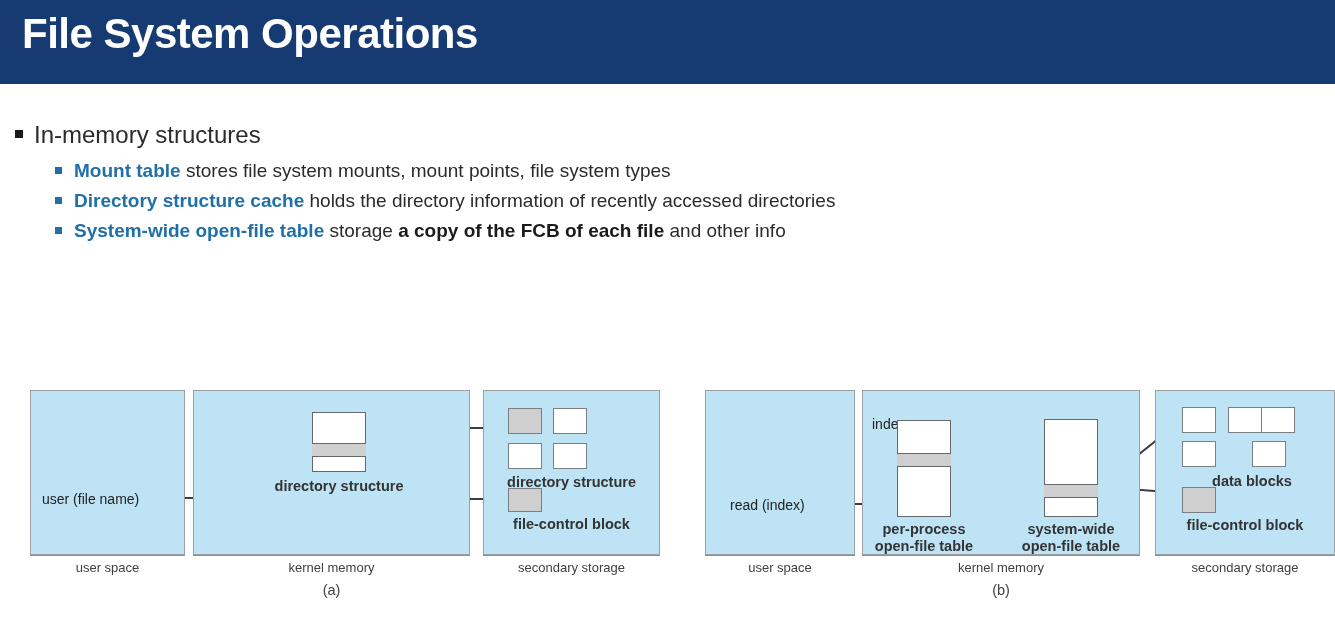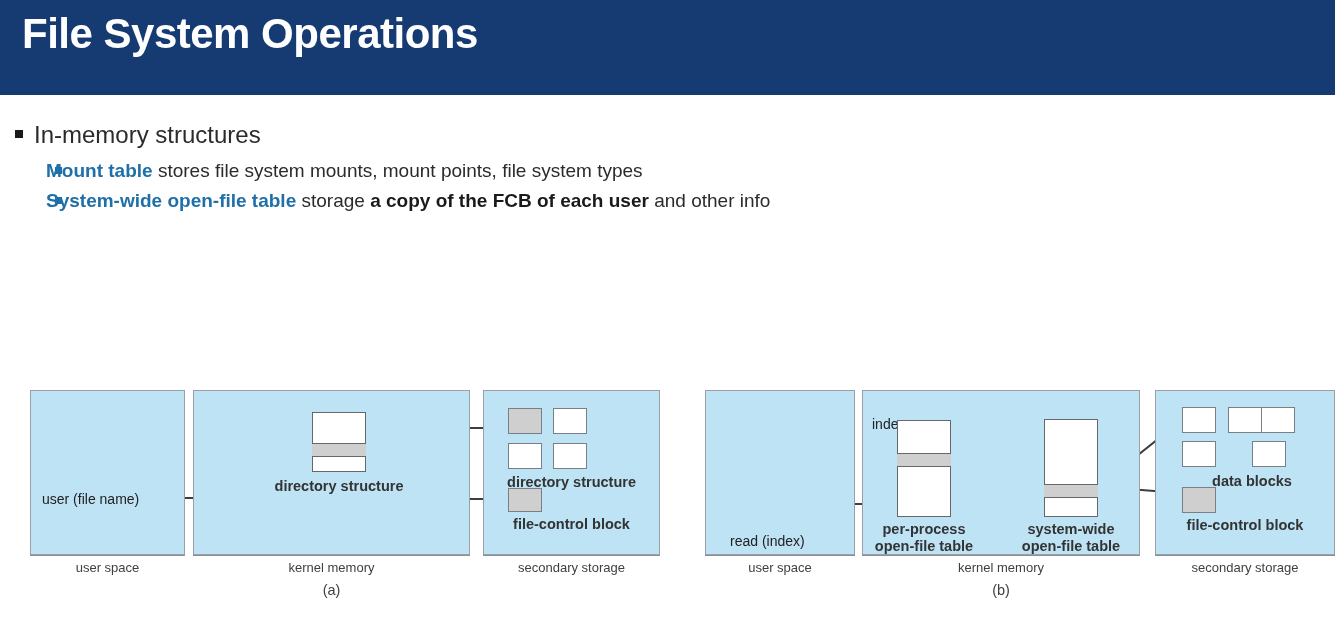--- a/index.html
+++ b/index.html
@@ -3,34 +3,34 @@
 <meta charset="utf-8">
 <style>
   html,body{margin:0;padding:0;}
   body{
     width:1335px;height:620px;background:#ffffff;
     font-family:"Liberation Sans", sans-serif;
     overflow:hidden;position:relative;
   }
   
   #title-banner{
-    position:absolute;left:0;top:0;width:1335px;height:95px;
+    position:absolute;left:0;top:0;width:1335px;height:84px;
     background:#163a72;
   }
   #title-text{
     position:absolute;left:22px;top:10px;
     font-size:42px;font-weight:bold;color:#ffffff;
     letter-spacing:-0.5px;white-space:nowrap;
   }
   
   #bullets{position:absolute;left:0;top:118px;width:1059px;}
   .l1{position:relative;padding-left:34px;font-size:24px;color:#2b2b2b;
       line-height:34px;margin-bottom:4px;}
   .l1 .sq{position:absolute;left:15px;top:12px;width:8px;height:8px;background:#1a1a1a;}
-  .l2{position:relative;padding-left:46px;font-size:19px;color:#2b2b2b;
+  .l2{position:relative;padding-left:74px;font-size:19px;color:#2b2b2b;
       line-height:30px;white-space:nowrap;}
   .l2 .sq{position:absolute;left:55px;top:11px;width:7px;height:7px;background:#1f6fa8;}
   .hl{color:#1f6fa8;font-weight:bold;}
   .bk{color:#1a1a1a;font-weight:bold;}
   
   #figure{position:absolute;left:0;top:370px;width:1335px;height:250px;}
   .panel{
     position:absolute;background:#bde3f5;
     border:1px solid #9aa0a6;box-sizing:border-box;
     box-shadow:0 1px 0 #8a9096;
@@ -65,24 +65,28 @@
   <div class="l1">
     <span class="sq"></span>
     <span>In-memory structures</span>
   </div>
 
   <div class="l2">
     <span class="sq"></span>
     <span class="hl">Mount table</span><span> stores file system mounts, mount points, file system types</span>
   </div>
 
+  <div class="l2">
+    <span class="sq"></span>
+    <span class="hl">Directory structure cache</span><span> holds the directory information of recently accessed directories</span>
+  </div>
 
   <div class="l2">
     <span class="sq"></span>
-    <span class="hl">System-wide open-file table</span><span> storage </span><span class="bk">a copy of the FCB of each user</span><span> and other info</span>
+    <span class="hl">System-wide open-file table</span><span> storage </span><span class="bk">a copy of the FCB of each file</span><span> and other info</span>
   </div>
 
 </div>
 
 <div id="figure">
 
   <svg class="wires" viewBox="0 0 1335 250">
     <defs>
       <marker id="ah" markerWidth="9" markerHeight="9" refX="8" refY="4.5" orient="auto">
         <path d="M0,0.8 L8.6,4.5 L0,8.2 z" fill="#3a3f44"></path>
@@ -129,21 +133,21 @@
 
   <div class="plabel" style="left:30px;top:190px;width:155px;">user space</div>
   <div class="plabel" style="left:193px;top:190px;width:277px;">kernel memory</div>
   <div class="plabel" style="left:483px;top:190px;width:177px;">secondary storage</div>
   <div class="subcap" style="left:193px;top:212px;width:277px;">(a)</div>
 
   <div class="panel" style="left:705px;top:20px;width:150px;height:165px;"></div>
   <div class="panel" style="left:862px;top:20px;width:278px;height:165px;"></div>
   <div class="panel" style="left:1155px;top:20px;width:180px;height:165px;"></div>
 
-  <div class="ilabel" style="left:730px;top:127px;margin-top:36px;">read (index)</div>
+  <div class="ilabel" style="left:730px;top:127px;">read (index)</div>
   <div class="ilabel" style="left:872px;top:14px;margin-top:32px;">index</div>
 
   <div class="tbox" style="left:897px;top:50px;width:54px;height:97px;"></div>
   <div class="band" style="left:897px;top:83px;width:54px;height:14px;"></div>
   <div class="cap" style="left:862px;top:151px;width:124px;">per-process</div>
   <div class="cap" style="left:862px;top:168px;width:124px;">open-file table</div>
 
   <div class="tbox" style="left:1044px;top:49px;width:54px;height:98px;"></div>
   <div class="band" style="left:1044px;top:114px;width:54px;height:14px;"></div>
   <div class="cap" style="left:1009px;top:151px;width:124px;">system-wide</div>

